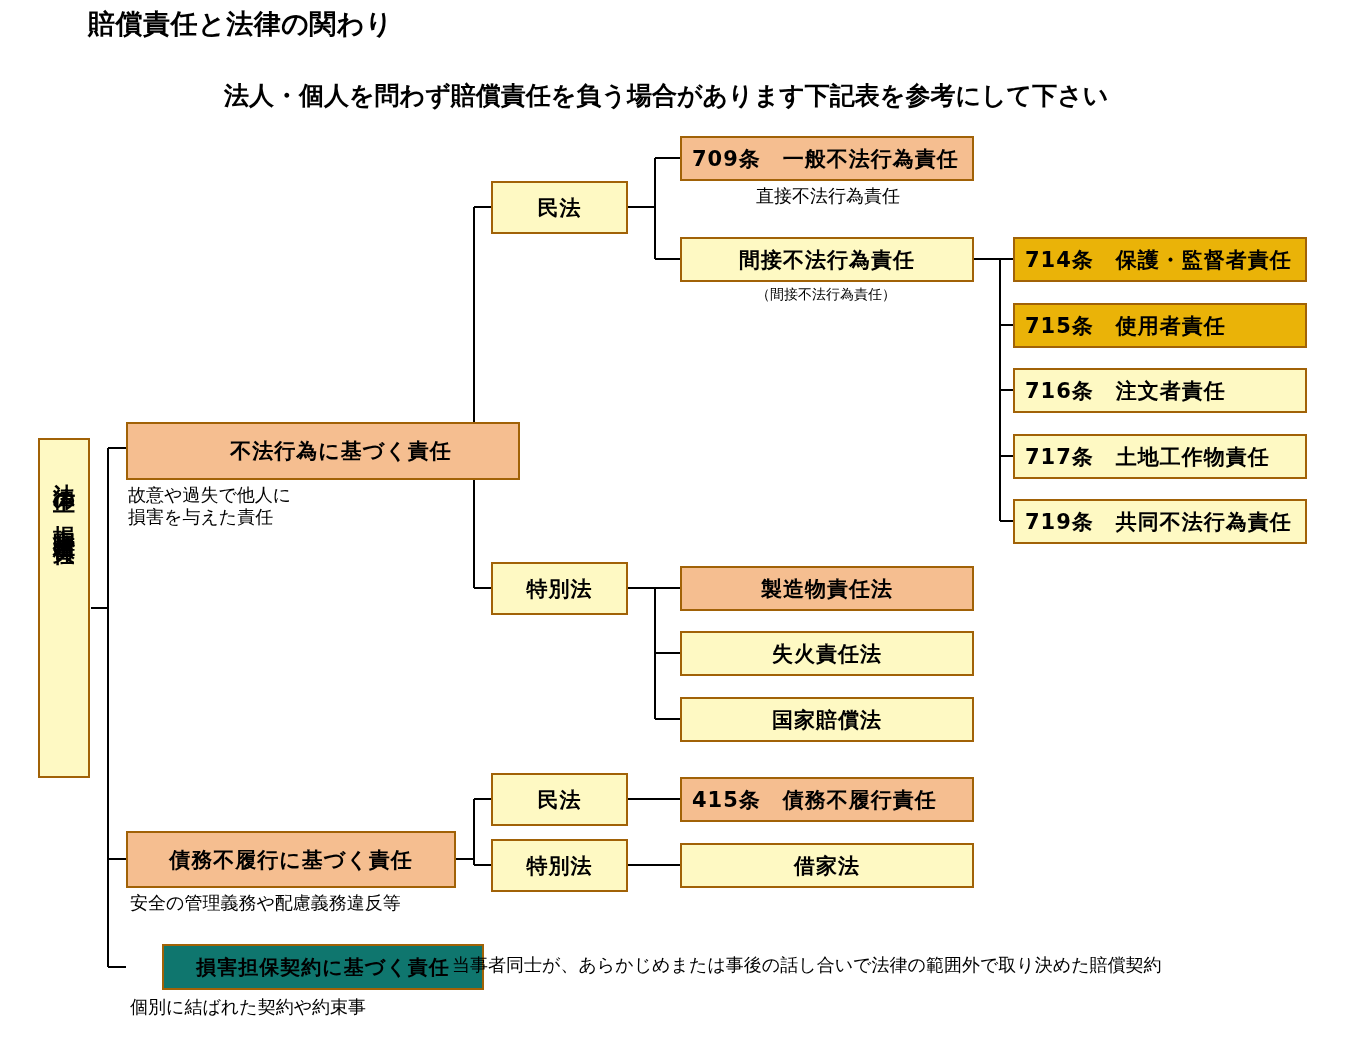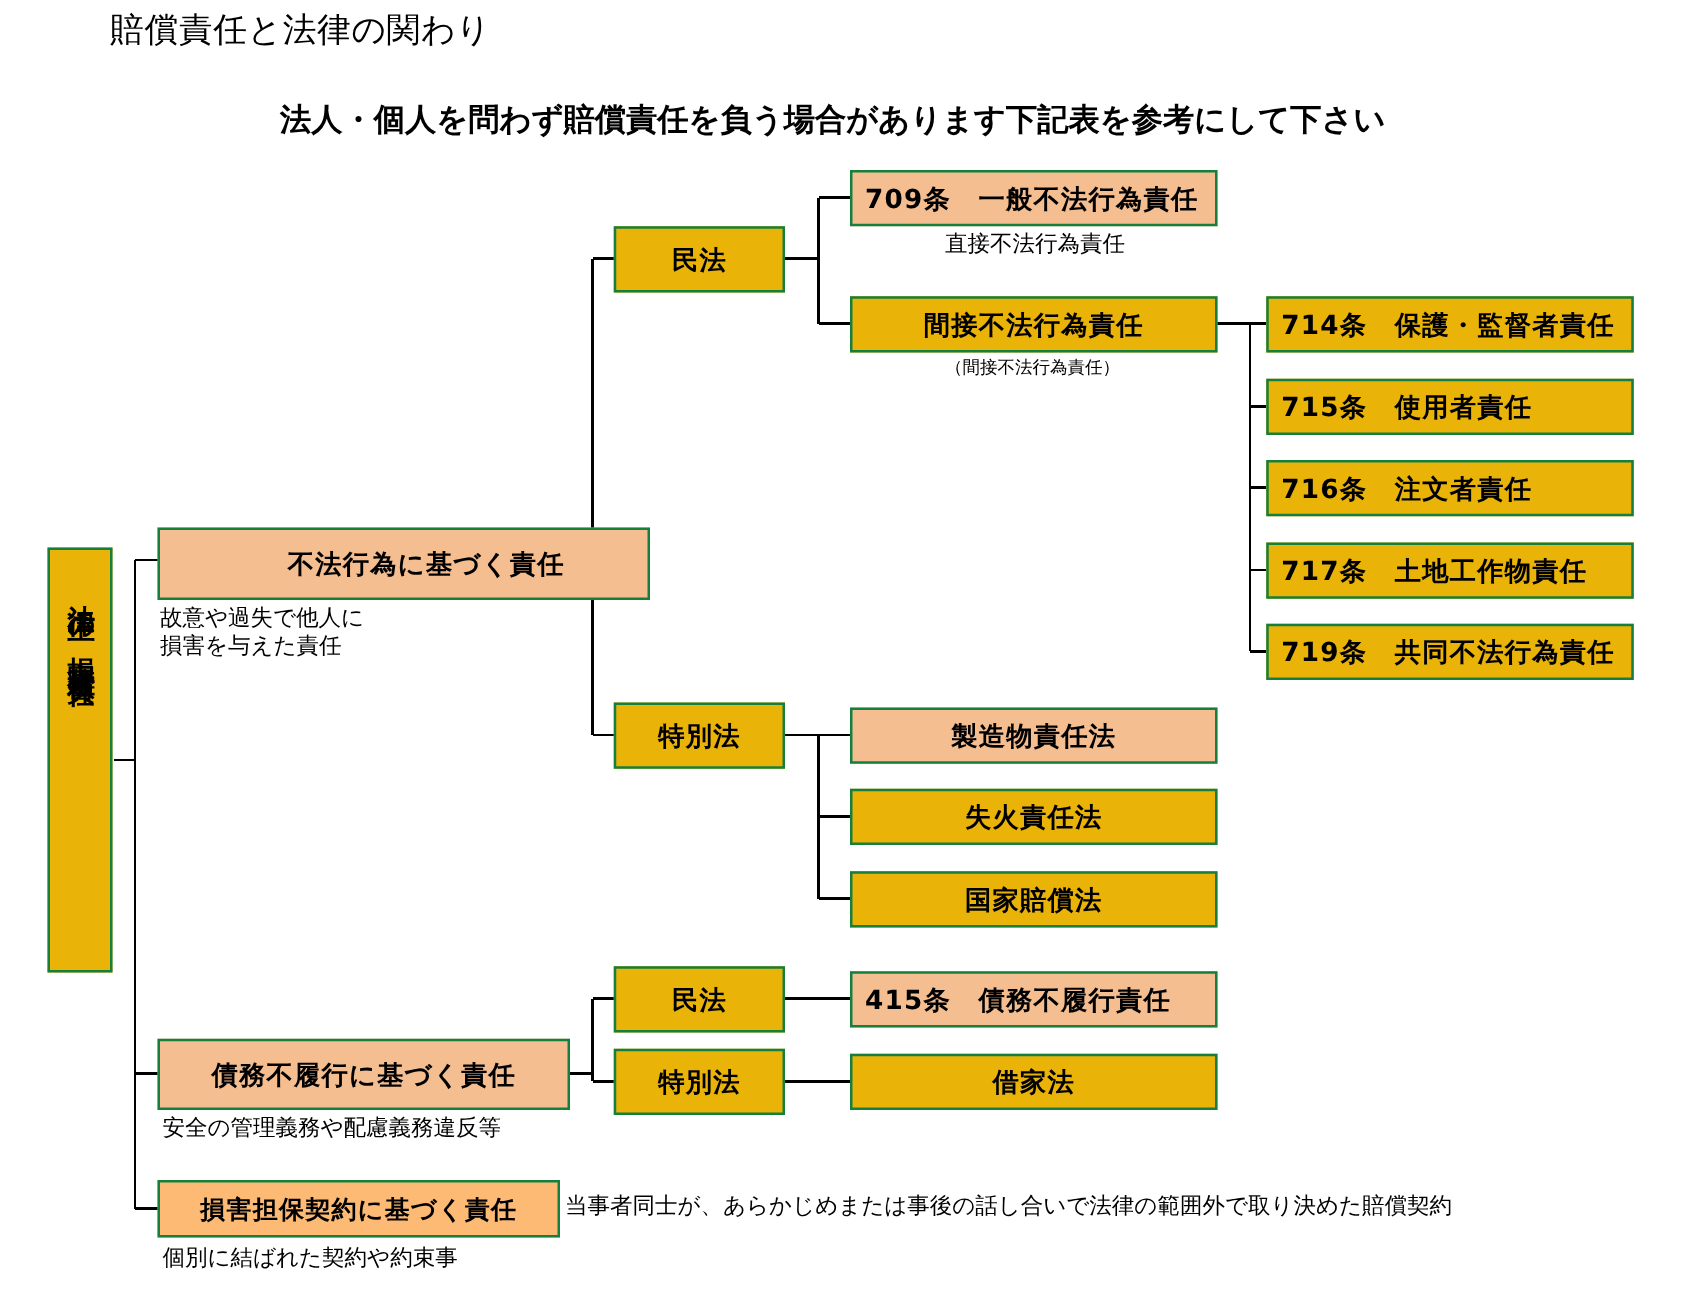--- a/index.html
+++ b/index.html
@@ -20,51 +20,51 @@
     position: absolute;
     left: 0; top: 0;
     width: 1360px;
     height: 1041px;
   }
   .page-title {
     position: absolute;
     left: 88px;
     top: 6px;
     font-size: 27px;
-    font-weight: normal;
+    font-weight: bold;
     letter-spacing: 0.5px;
     white-space: nowrap;
   }
   .page-subtitle {
     position: absolute;
     left: 224px;
     top: 79px;
     font-size: 25px;
     font-weight: bold;
     letter-spacing: 0px;
     white-space: nowrap;
   }
   
   .node {
     position: absolute;
     box-sizing: border-box;
-    border: 2px solid #15803d;
+    border: 2px solid #a16207;
     background: #ffffff;
     display: flex;
     align-items: center;
     justify-content: center;
     font-size: 21px;
     font-weight: bold;
     white-space: nowrap;
     letter-spacing: 1px;
   }
   .node.fill-orange  { background: #f5be90; }
   .node.fill-lorange { background: #eab308; }
-  .node.fill-yellow  { background: #fdba74; }
-  .node.fill-white   { background: #eab308; }
+  .node.fill-yellow  { background: #0f766e; margin-left: 36px; }
+  .node.fill-white   { background: #fef9c3; }
   .node.align-left {
     justify-content: flex-start;
     padding-left: 10px;
   }
   
   .node.vertical {
     writing-mode: vertical-rl;
     text-orientation: upright;
     letter-spacing: 4px;
     justify-content: flex-start;

